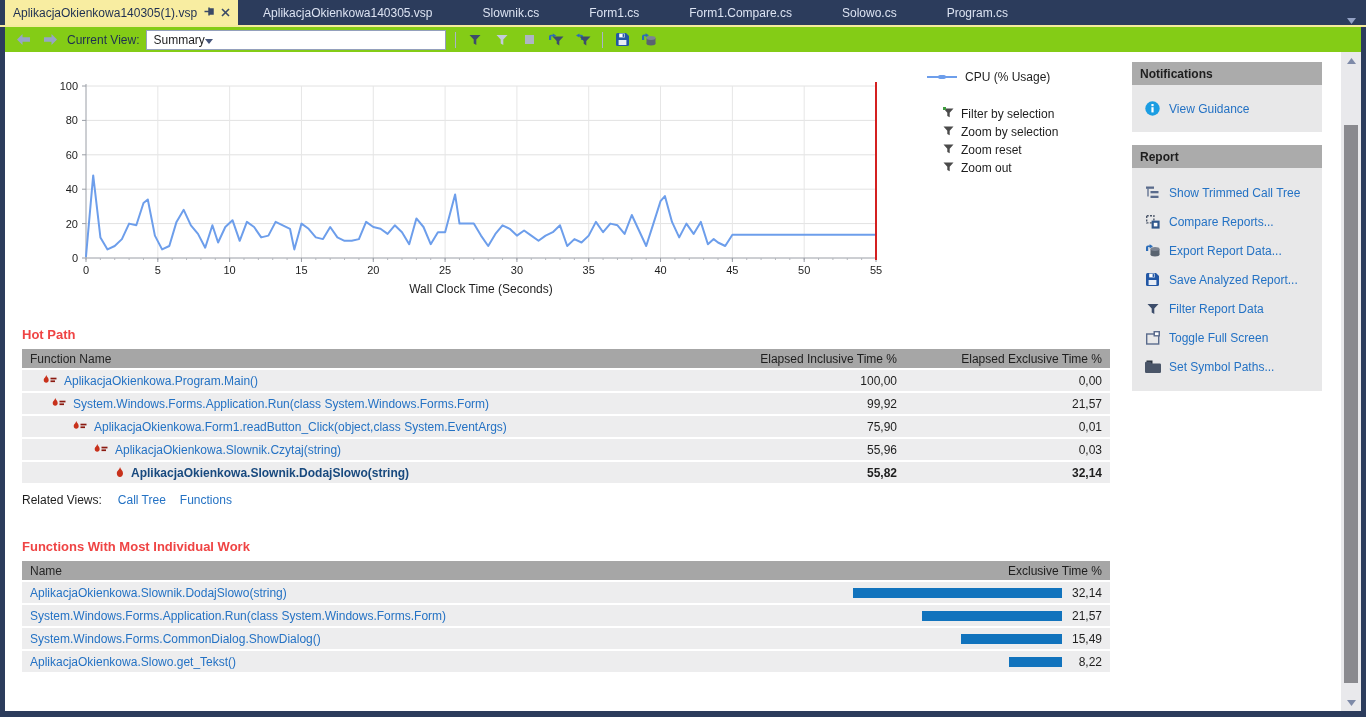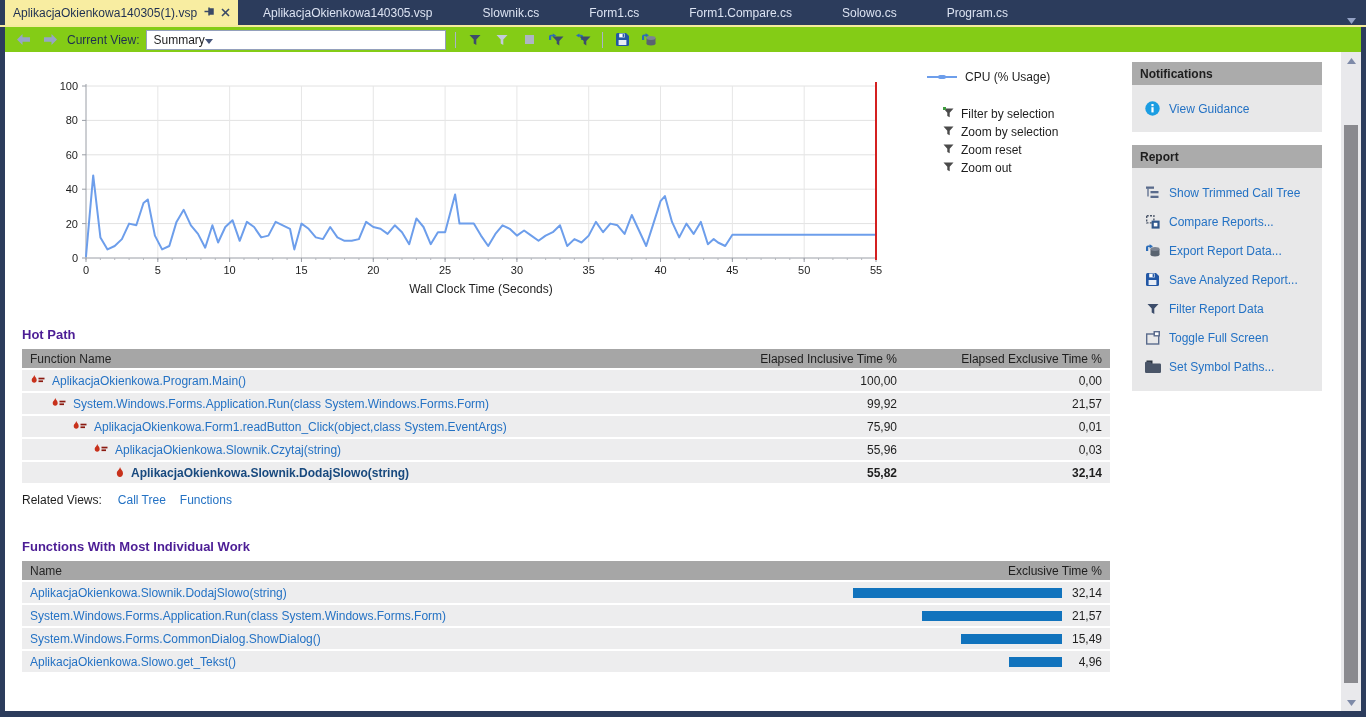--- a/index.html
+++ b/index.html
@@ -44,21 +44,21 @@
     padding-left:8px; font-size:12px; font-weight:bold; color:#1E1E1E; }
   .panel-body { background:#E8E8E9; }
   #notif-body { height:47px; display:flex; align-items:center; padding-left:12px; }
   #report-panel { margin-top:13px; }
   #report-body { padding:10px 0 10px 12px; }
   .side-link { display:flex; align-items:center; gap:8px; height:29px; font-size:12px;
     color:#2472C4; cursor:pointer; }
   .side-link .ic { width:17px; display:flex; justify-content:center; }
 
   
-  .section-title { position:absolute; left:17px; font-size:13px; font-weight:bold; color:#4c1d95; }
+  .section-title { position:absolute; left:17px; font-size:13px; font-weight:bold; color:#ef4444; }
 
   
   .ptable { position:absolute; left:17px; width:1088px; font-size:12px; }
   .thead { height:21px; background:#A6A6A6; color:#262626; display:flex; align-items:center;
     border-bottom:2px solid #fff; }
   .trow { height:23px; background:#EDEDEE; display:flex; align-items:center; border-bottom:2px solid #fff; }
   .cell-name { flex:1; display:flex; align-items:center; padding-left:8px; overflow:hidden; white-space:nowrap; }
   .cell-num { width:205px; text-align:right; padding-right:8px; color:#1e1e1e; }
   .trow a, .link { color:#2472C4; text-decoration:none; cursor:pointer; }
   .trow.hp-bold .cell-name .link { color:#18497E; font-weight:bold; }
@@ -424,21 +424,21 @@
     <div class="section-title" style="top:275px">Hot Path</div>
 
     <div class="ptable" style="top:297px">
       <div class="thead">
         <div class="cell-name">Function Name</div>
         <div class="cell-num">Elapsed Inclusive Time %</div>
         <div class="cell-num">Elapsed Exclusive Time %</div>
       </div>
       <div id="hot-path-rows">
           <div class="trow">
-            <div class="cell-name" style="padding-left: 8px;">
+            <div class="cell-name" style="padding-left: 20px;">
               <span class="hp-icon">
                 <svg width="17" height="11" viewBox="0 0 17 11">
                   <path d="M4.3 0C4.6 1.8 6.7 2.7 6.7 4.9 6.7 6.6 5.6 7.7 4.2 7.7 2.8 7.7 1.7 6.6 1.7 4.9 1.7 3.8 2.4 3.1 3 2.5 3.6 1.8 4.1 1 4.3 0Z" fill="#C8311B"></path>
                   <rect x="8.5" y="2.7" width="6" height="1.7" fill="#8B1A10"></rect>
                   <rect x="8.5" y="5.4" width="4.5" height="1.7" fill="#8B1A10"></rect>
                 </svg>
               </span>
               <span class="link">AplikacjaOkienkowa.Program.Main()</span>
             </div>
             <div class="cell-num">100,00</div>
@@ -544,21 +544,21 @@
             </div>
             <div class="cell-val">15,49</div>
           </div>
           <div class="trow">
             <div class="cell-name">
               <span class="link">AplikacjaOkienkowa.Slowo.get_Tekst()</span>
             </div>
             <div class="cell-barzone">
               <div class="fbar" style="width: 53px; background: rgb(17, 115, 189);"></div>
             </div>
-            <div class="cell-val">4,96</div>
+            <div class="cell-val">8,22</div>
           </div>
         </div>
     </div>
   </div>
 
   <div id="vscroll">
     <div id="vs-up">
         <svg width="9" height="6" viewBox="0 0 9 6">
           <path d="M4.5 0 9 6H0Z" fill="#7E8AA8"></path>
         </svg>

